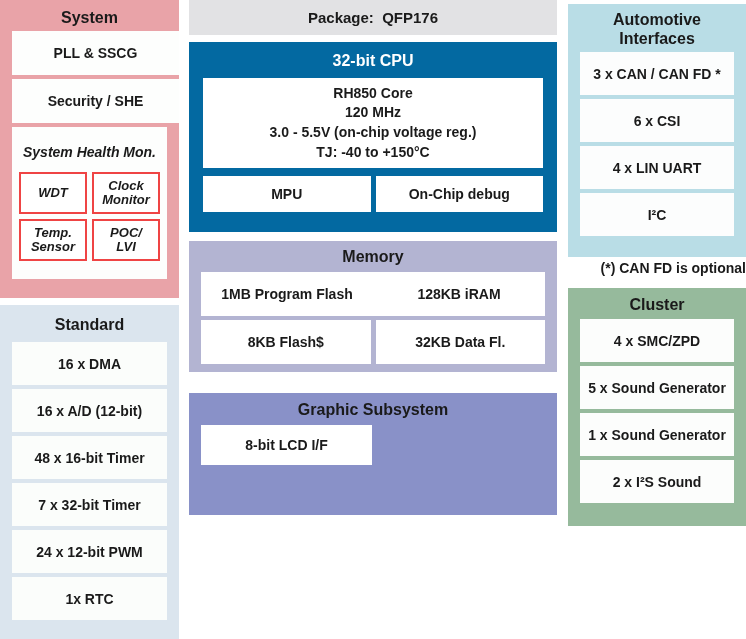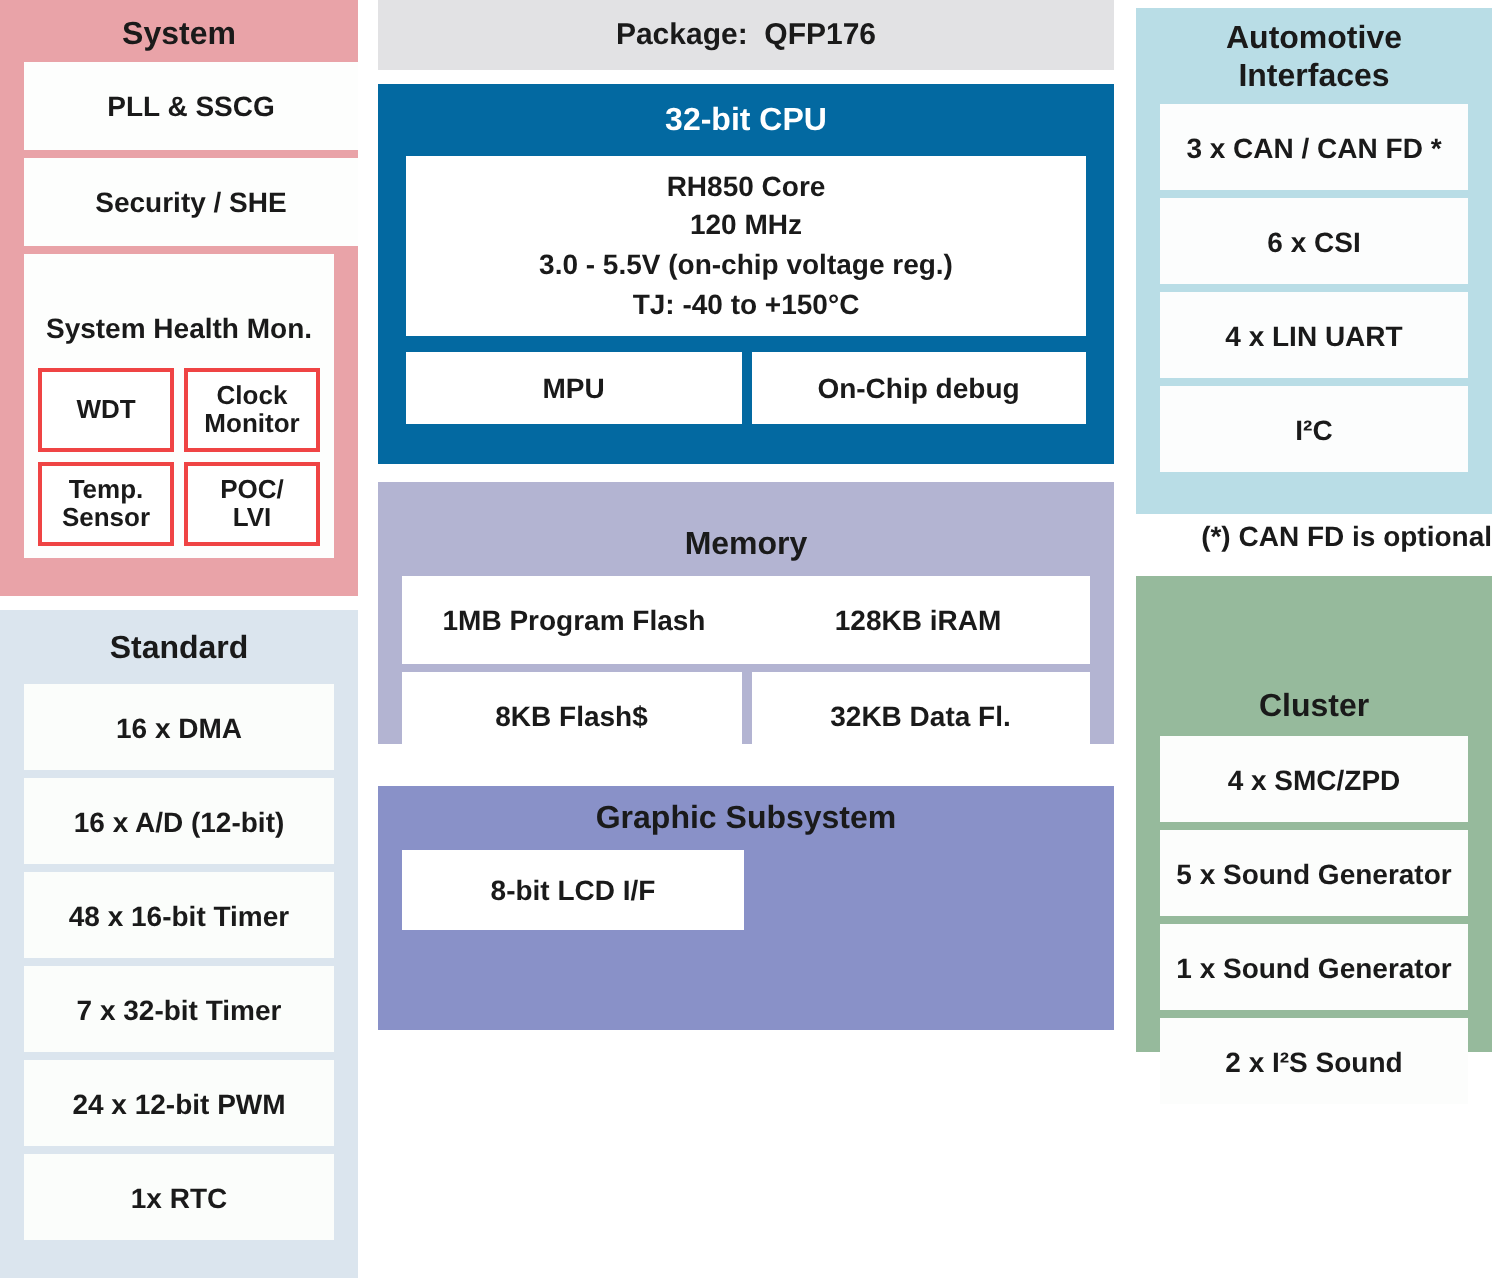--- a/index.html
+++ b/index.html
@@ -23,21 +23,21 @@
     display:flex; align-items:center; justify-content:center;
     text-align:center; font-size:14px; line-height:1.15;
     box-sizing:border-box; white-space:pre-line;
   }
 
   
   .panel-system  { left:0; top:0;     width:179px; height:298px; background:#e9a3a8; }
   .panel-system .wbox { margin:4px 0 0 12px; height:44px; }
   .health-box {
     background:#fdfefd; margin:4px 12px 0 12px; height:152px;
-    box-sizing:border-box; padding:12px 7px;
+    box-sizing:border-box; padding:0 7px;font-style:italic;
   }
   .health-title { text-align:center; font-size:14px; padding:17px 0 12px 0; }
   .health-grid {
     display:grid; grid-template-columns:1fr 1fr; gap:5px;
   }
   .health-cell {
     border:2px solid #ef4444; background:#ffffff; height:42px;
     display:flex; align-items:center; justify-content:center;
     text-align:center; font-size:13px; line-height:1.1; white-space:pre-line;
     box-sizing:border-box;
@@ -57,21 +57,21 @@
   .cpu-title { color:#ffffff; text-align:center; font-size:16px; padding:10px 0 8px 0; }
   .cpu-core {
     background:#ffffff; margin:0 14px; height:90px;
     display:flex; flex-direction:column; align-items:center; justify-content:center;
     font-size:14px; line-height:1.4; text-align:center;
   }
   .cpu-subrow { display:flex; gap:5px; margin:8px 14px 0 14px; }
   .cpu-subrow .wbox { flex:1; height:36px; margin:0; background:#ffffff; }
 
   .panel-memory { left:189px; top:241px; width:368px; height:131px; background:#b3b4d2; }
-  .panel-memory .panel-title { padding-top:22px; padding-bottom:6px; }
+  .panel-memory .panel-title { padding-top:6px; padding-bottom:6px; }
   .mem-row1 {
     background:#ffffff; margin:0 12px; height:44px;
     display:flex; align-items:center;
   }
   .mem-row1 span { flex:1; text-align:center; font-size:14px; }
   .mem-row2 { display:flex; gap:5px; margin:4px 12px 0 12px; }
   .mem-row2 .wbox { flex:1; height:44px; margin:0; background:#ffffff; }
 
   .panel-graphics { left:189px; top:393px; width:368px; height:122px; background:#8991c8; }
   .panel-graphics .panel-title { padding-top:7px; padding-bottom:6px; }
@@ -81,21 +81,21 @@
   .panel-auto { left:568px; top:4px; width:178px; height:253px; background:#b9dde6; }
   .panel-auto .panel-title { padding-top:6px; padding-bottom:0; }
   .panel-auto .wbox { margin:4px 12px 0 12px; height:43px; background:#fcfdfd; }
 
   .footnote {
     position:absolute; left:568px; top:260px; width:178px;
     text-align:right; font-size:14px;
   }
 
   .panel-cluster { left:568px; top:288px; width:178px; height:238px; background:#96ba9c; }
-  .panel-cluster .panel-title { padding-top:19px; padding-bottom:1px;margin-top:37px; }
+  .panel-cluster .panel-title { padding-top:7px; padding-bottom:1px; }
   .panel-cluster .wbox { margin:4px 12px 0 12px; height:43px; background:#fcfdfc; }
 </style>
 </head>
 <body>
 
 <div class="canvas">
 
   <div class="panel panel-system">
     <div class="panel-title">System</div>
     <div class="wbox">PLL &amp; SSCG</div>

